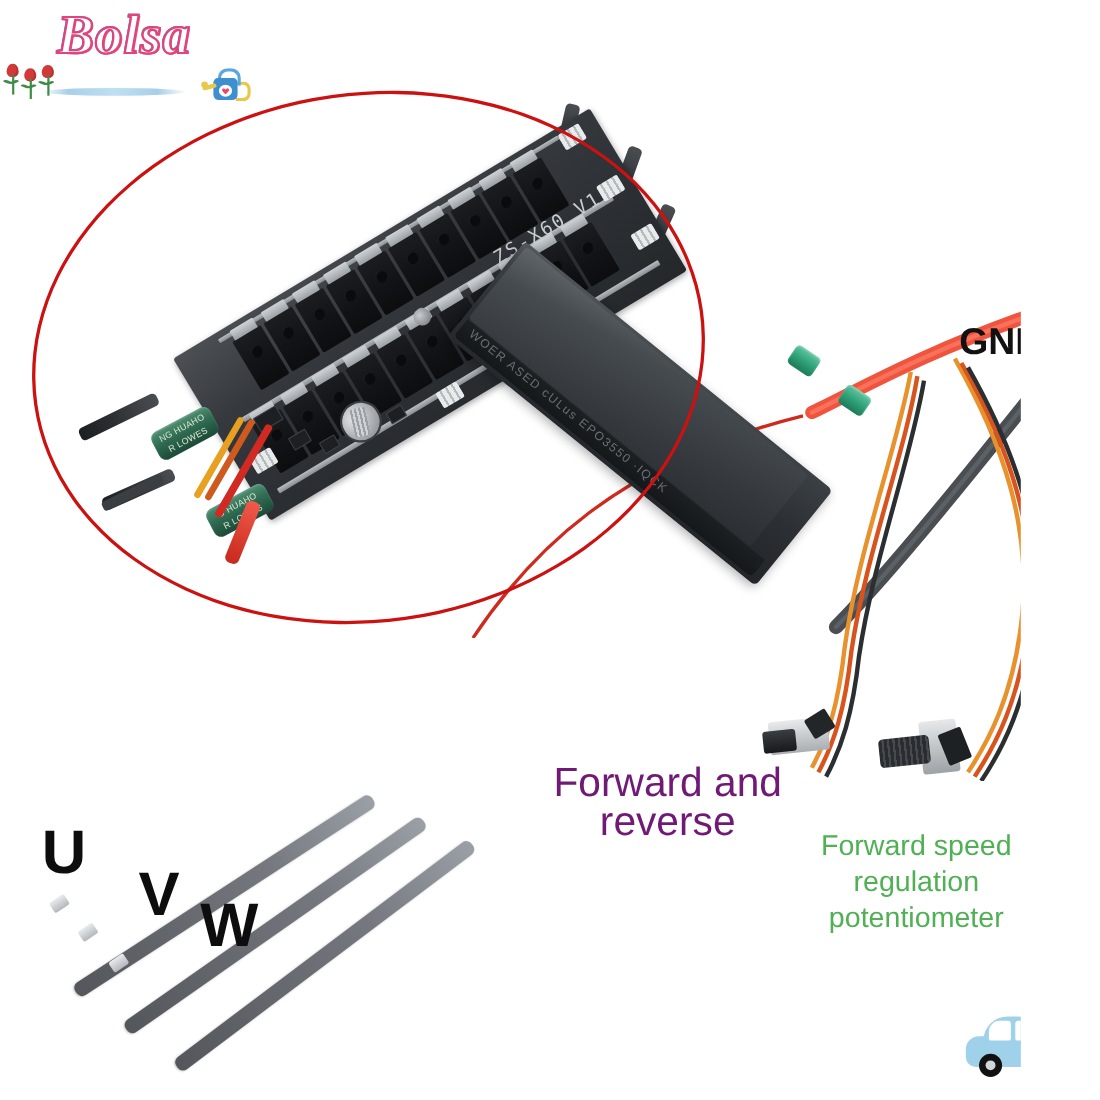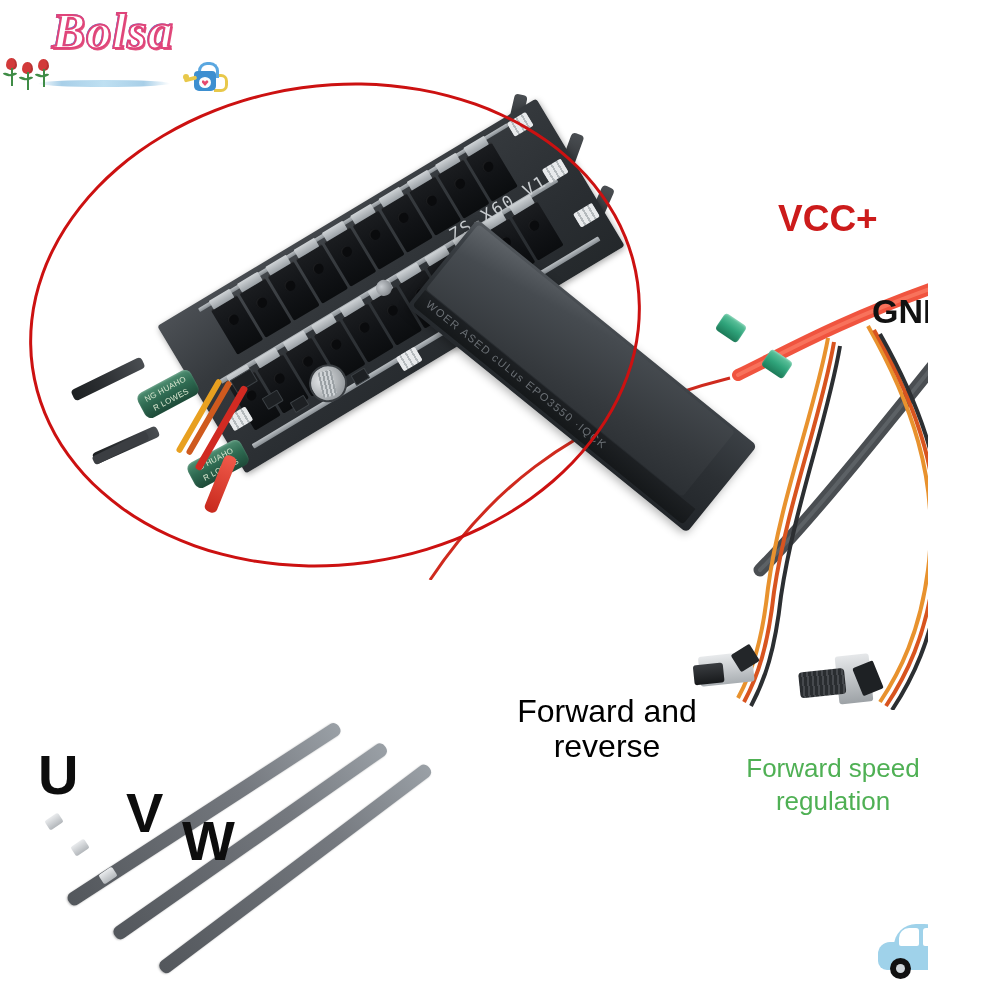--- a/index.html
+++ b/index.html
@@ -330,23 +330,23 @@
     font-family: "Liberation Sans", sans-serif;
   }
   #label-u { left: 38px; top: 742px; font-size: 56px; font-weight: bold; color: #0d0d0d; }
   #label-v { left: 126px; top: 780px; font-size: 56px; font-weight: bold; color: #0d0d0d; }
   #label-w { left: 182px; top: 808px; font-size: 56px; font-weight: bold; color: #0d0d0d; }
 
   #label-brake-switch {
     left: 498px; top: 694px;
     width: 218px;
     text-align: center;
-    font-size: 32px;
+    font-size: 37px;
     line-height: 35px;
-    color: #000000;
+    color: #701a75;
     font-family: "Liberation Sans", sans-serif;
   }
   #label-potentiometer {
     left: 718px; top: 752px;
     width: 230px;
     text-align: center;
     font-size: 26px;
     line-height: 33px;
     color: #4fb054;
     font-family: "Liberation Sans", sans-serif;
@@ -566,35 +566,35 @@
       <path d="M120 14 C 162 88, 192 168, 180 258 C 172 320, 152 360, 132 390" stroke="#2c2f32" stroke-width="4" fill="none"></path>
     </svg>
 
     <div class="abs" style="left:798px; top:406px; width:90px; height:66px; transform:rotate(-6deg);">
       <div class="abs" style="left:40px; top:0px; width:34px; height:48px; background:linear-gradient(180deg,#e6e8ea,#9da2a6); border-radius:3px;"></div>
       <div class="abs" style="left:2px; top:12px; width:46px; height:26px; background:repeating-linear-gradient(90deg,#2a2d30 0 3px,#46494d 3px 5px); border-radius:4px;"></div>
       <div class="abs" style="left:60px; top:10px; width:22px; height:30px; background:#1e2124; border-radius:2px; transform:rotate(-16deg);"></div>
     </div>
   </div>
 
-  <div class="label abs" id="label-vcc">VCC+</div>
   <div class="label abs" id="label-gnd">GND-</div>
 
   <div class="label abs" id="label-u">U</div>
   <div class="label abs" id="label-v">V</div>
   <div class="label abs" id="label-w">W</div>
 
   <div class="label abs" id="label-brake-switch">
     <div>Forward and</div>
     <div>reverse</div>
   </div>
 
   <div class="label abs" id="label-potentiometer">
     <div>Forward speed</div>
     <div>regulation</div>
+    <div>potentiometer</div>
   </div>
 
   <div class="abs" id="car-icon">
     <div id="car-body"></div>
     <div id="car-cabin"></div>
     <div id="car-window-l"></div>
     <div id="car-window-r"></div>
     <div class="car-wheel" id="car-wheel-rear"></div>
     <div class="car-wheel" id="car-wheel-front"></div>
     <div class="car-speedline" style="left:92px; top:30px; width:18px; transform:rotate(-24deg);"></div>

